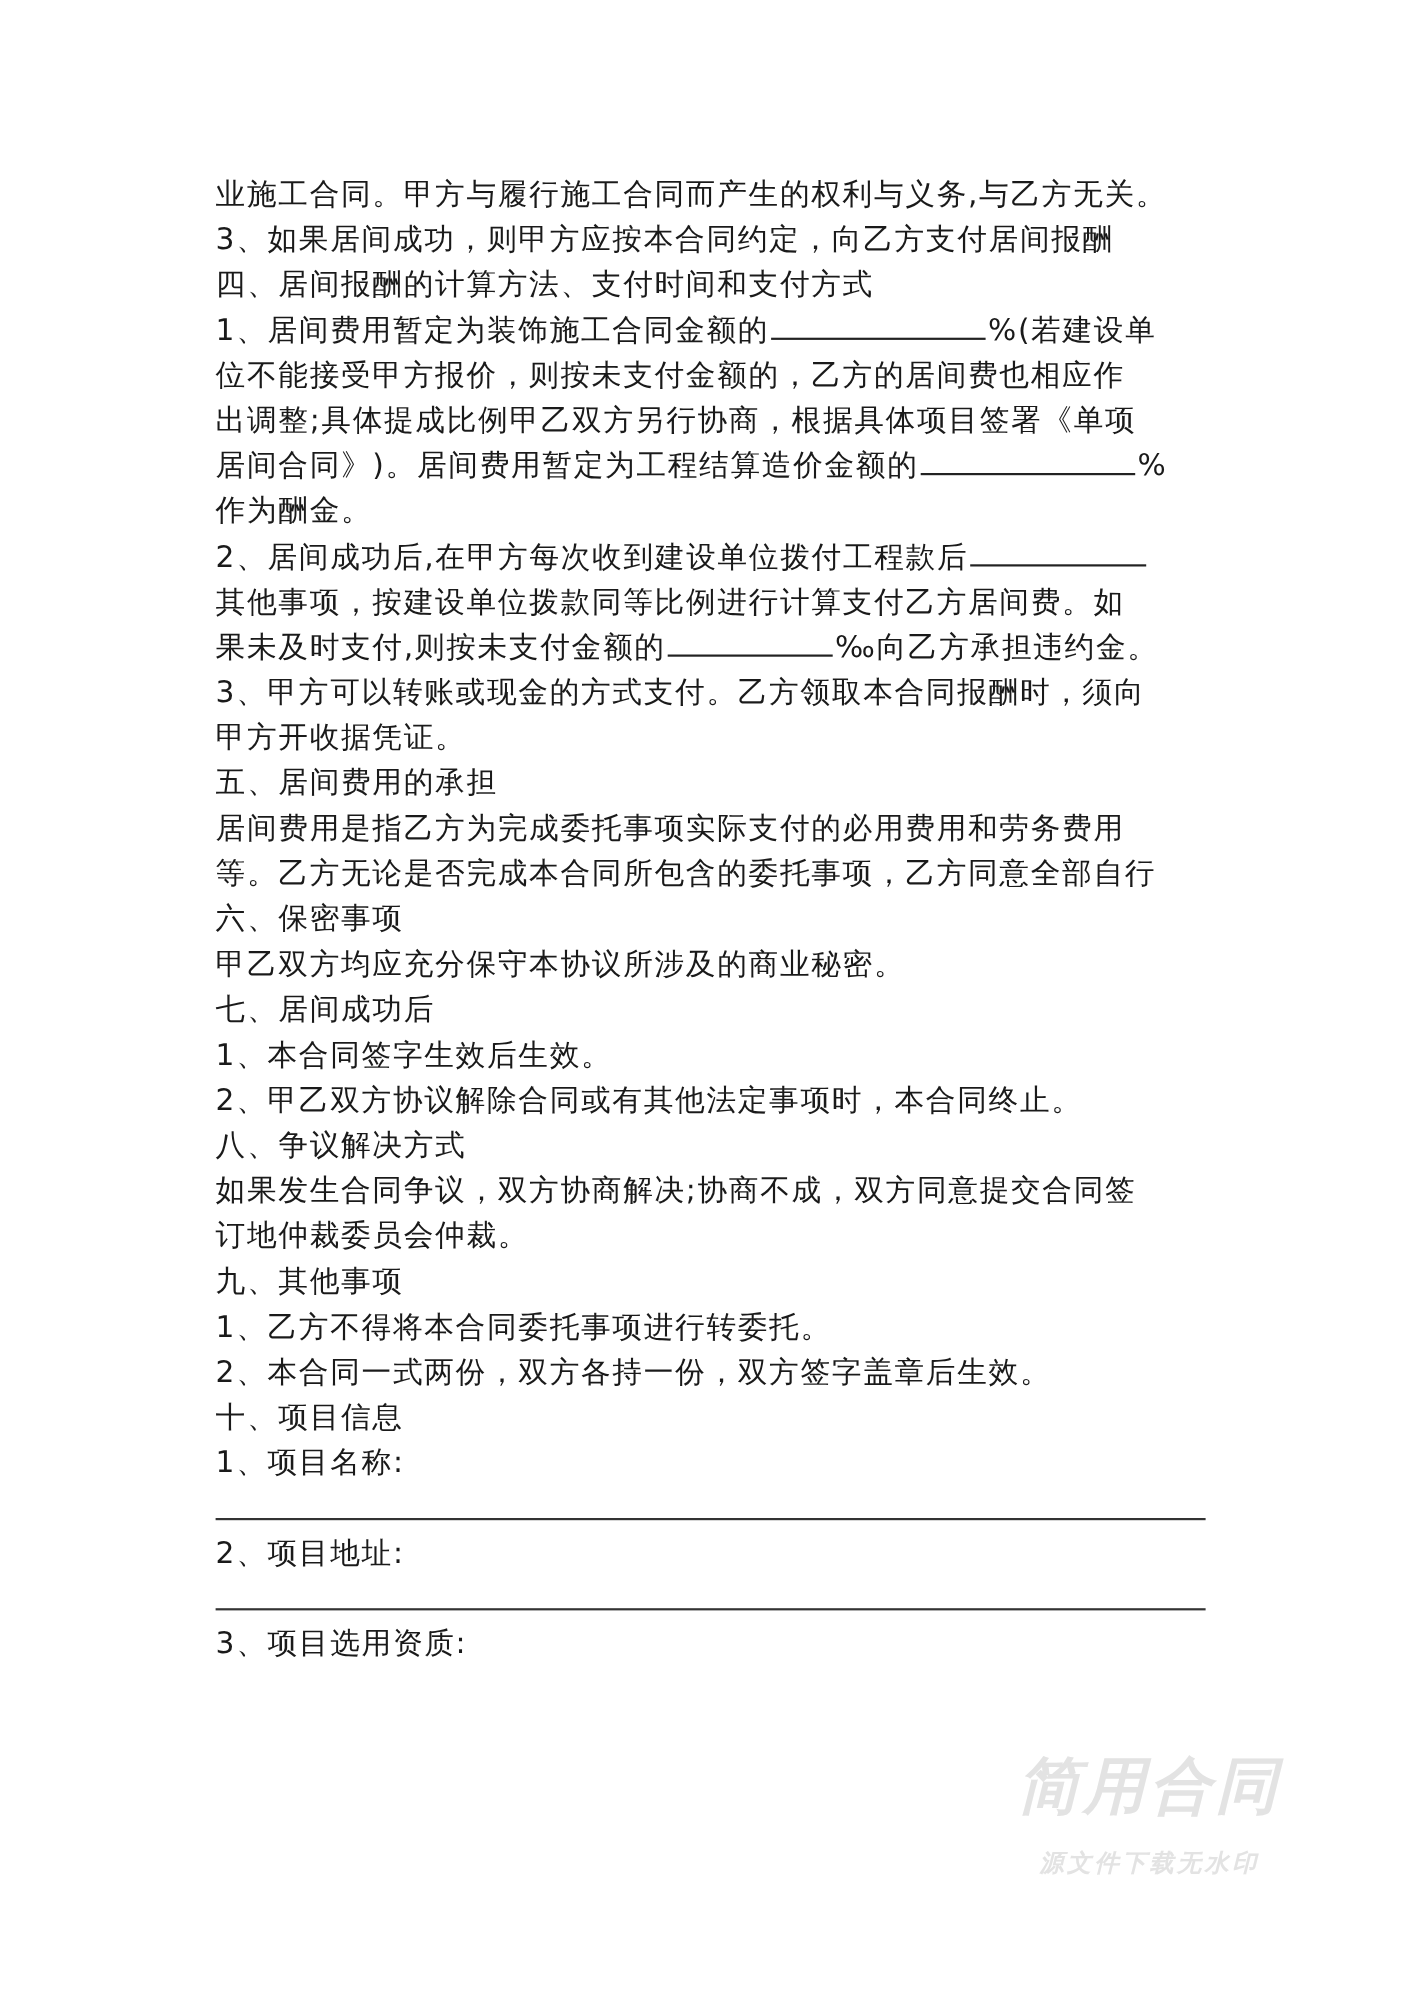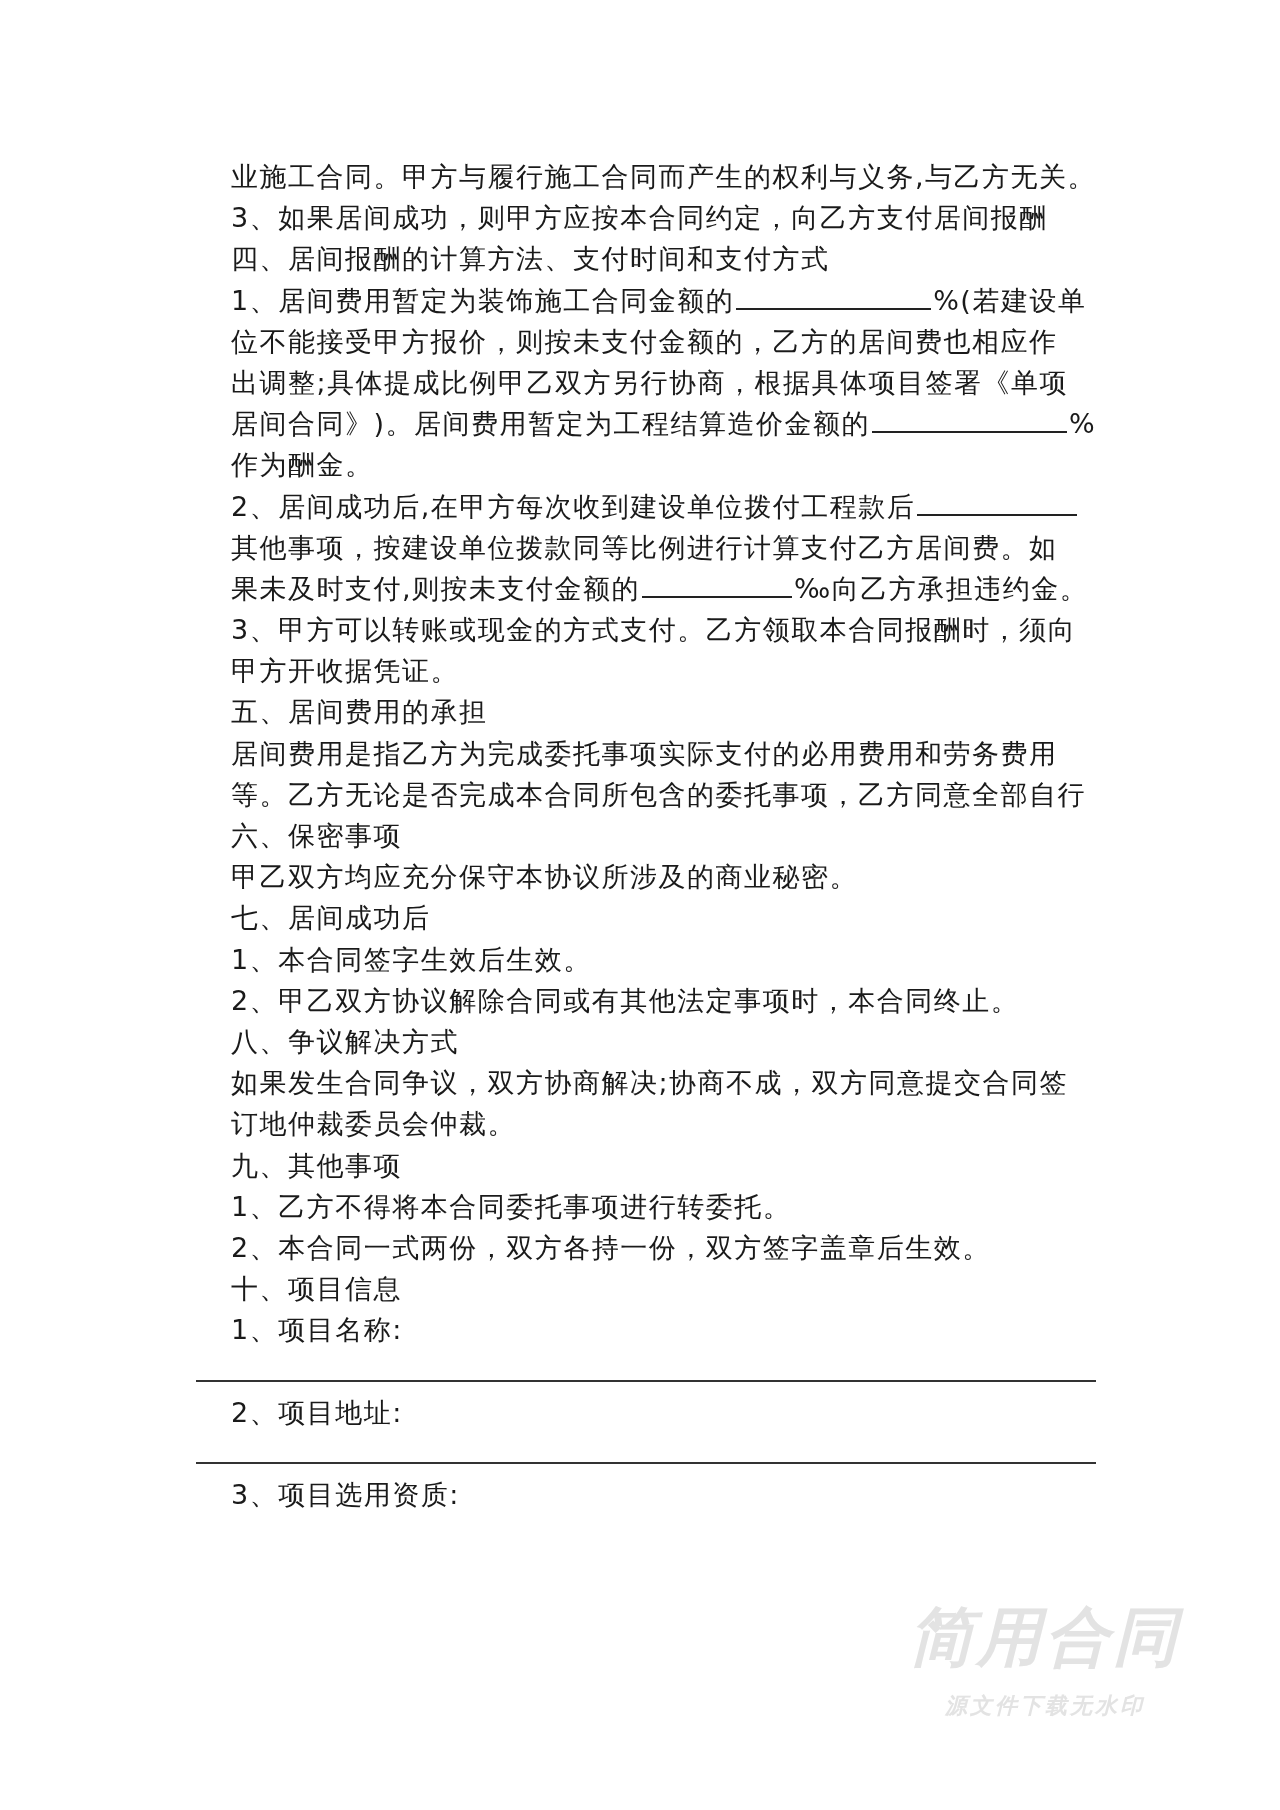--- a/index.html
+++ b/index.html
@@ -8,39 +8,39 @@
     position: absolute; left: 0; top: 0; width: 1280px; height: 1810px;
     background: #ffffff;
   }
   .content {
     position: absolute; left: 196px; top: 156px; width: 900px;
     font-family: "DejaVu Sans", "Liberation Sans", sans-serif;
     font-size: 27px; color: #1a1a1a;
     letter-spacing: 1.5px;
   }
   .line {
-    height: 41.2px; line-height: 41.2px; white-space: nowrap; margin-left: 35px;
+    height: 41.2px; line-height: 41.2px; white-space: nowrap;
   }
   .blank {
     display: inline-block; border-bottom: 2px solid #222; height: 24px;
     vertical-align: baseline; margin: 0 2px;
   }
   .fullrule {
     height: 41.2px; position: relative;
   }
   .fullrule::after {
     content: ""; position: absolute; left: 0; right: 0; bottom: 10px;
     border-bottom: 2px solid #333;
   }
   .watermark {
     position: absolute; left: 880px; top: 1590px; width: 330px;
     font-family: "DejaVu Sans", sans-serif; font-weight: bold; font-style: italic;
     color: #e3e3e3; text-align: center;
   }
-  .wm-big { font-size: 64px; letter-spacing: 4px; line-height: 70px; margin-top: 12px; }
+  .wm-big { font-size: 56px; letter-spacing: 4px; line-height: 70px; }
   .wm-small { font-size: 22px; letter-spacing: 3px; line-height: 40px; margin-top: 14px; font-family: Liberation Serif, serif; }
 </style>
 </head>
 <body>
 
 <div class="page">
   <div class="content">
     <div class="line">业施工合同。甲方与履行施工合同而产生的权利与义务,与乙方无关。</div>
     <div class="line">3、如果居间成功，则甲方应按本合同约定，向乙方支付居间报酬</div>
     <div class="line">四、居间报酬的计算方法、支付时间和支付方式</div>

